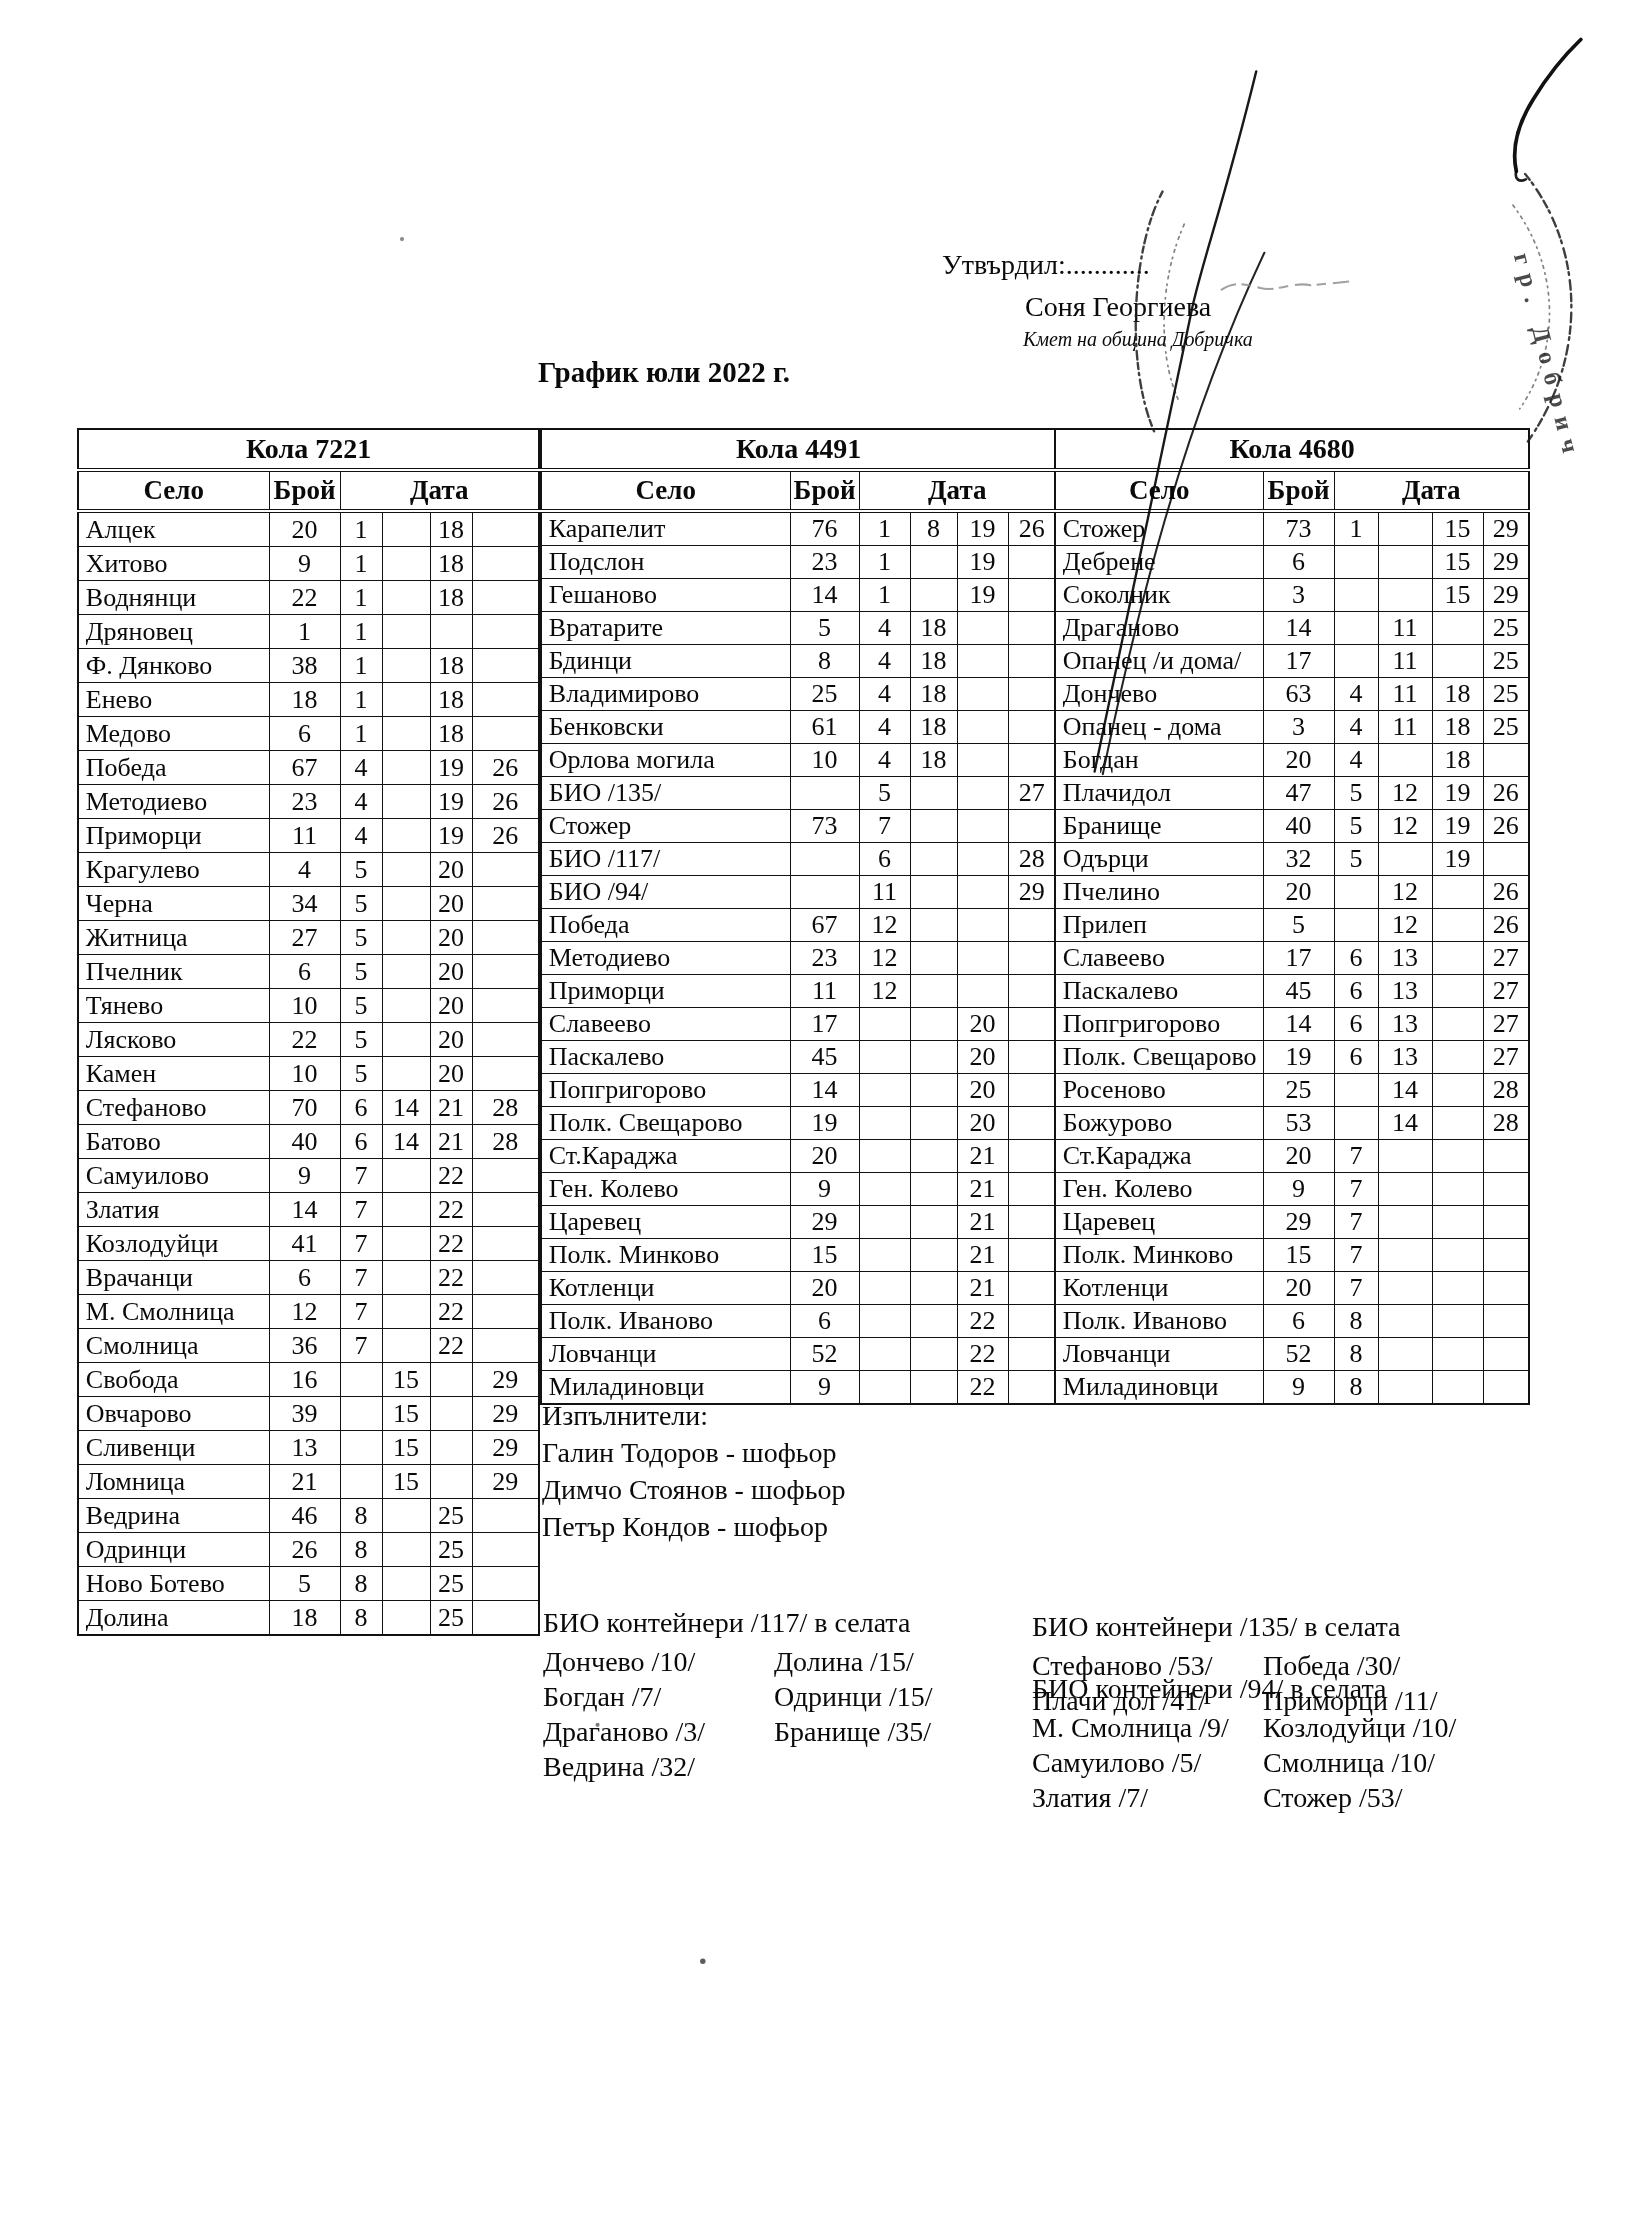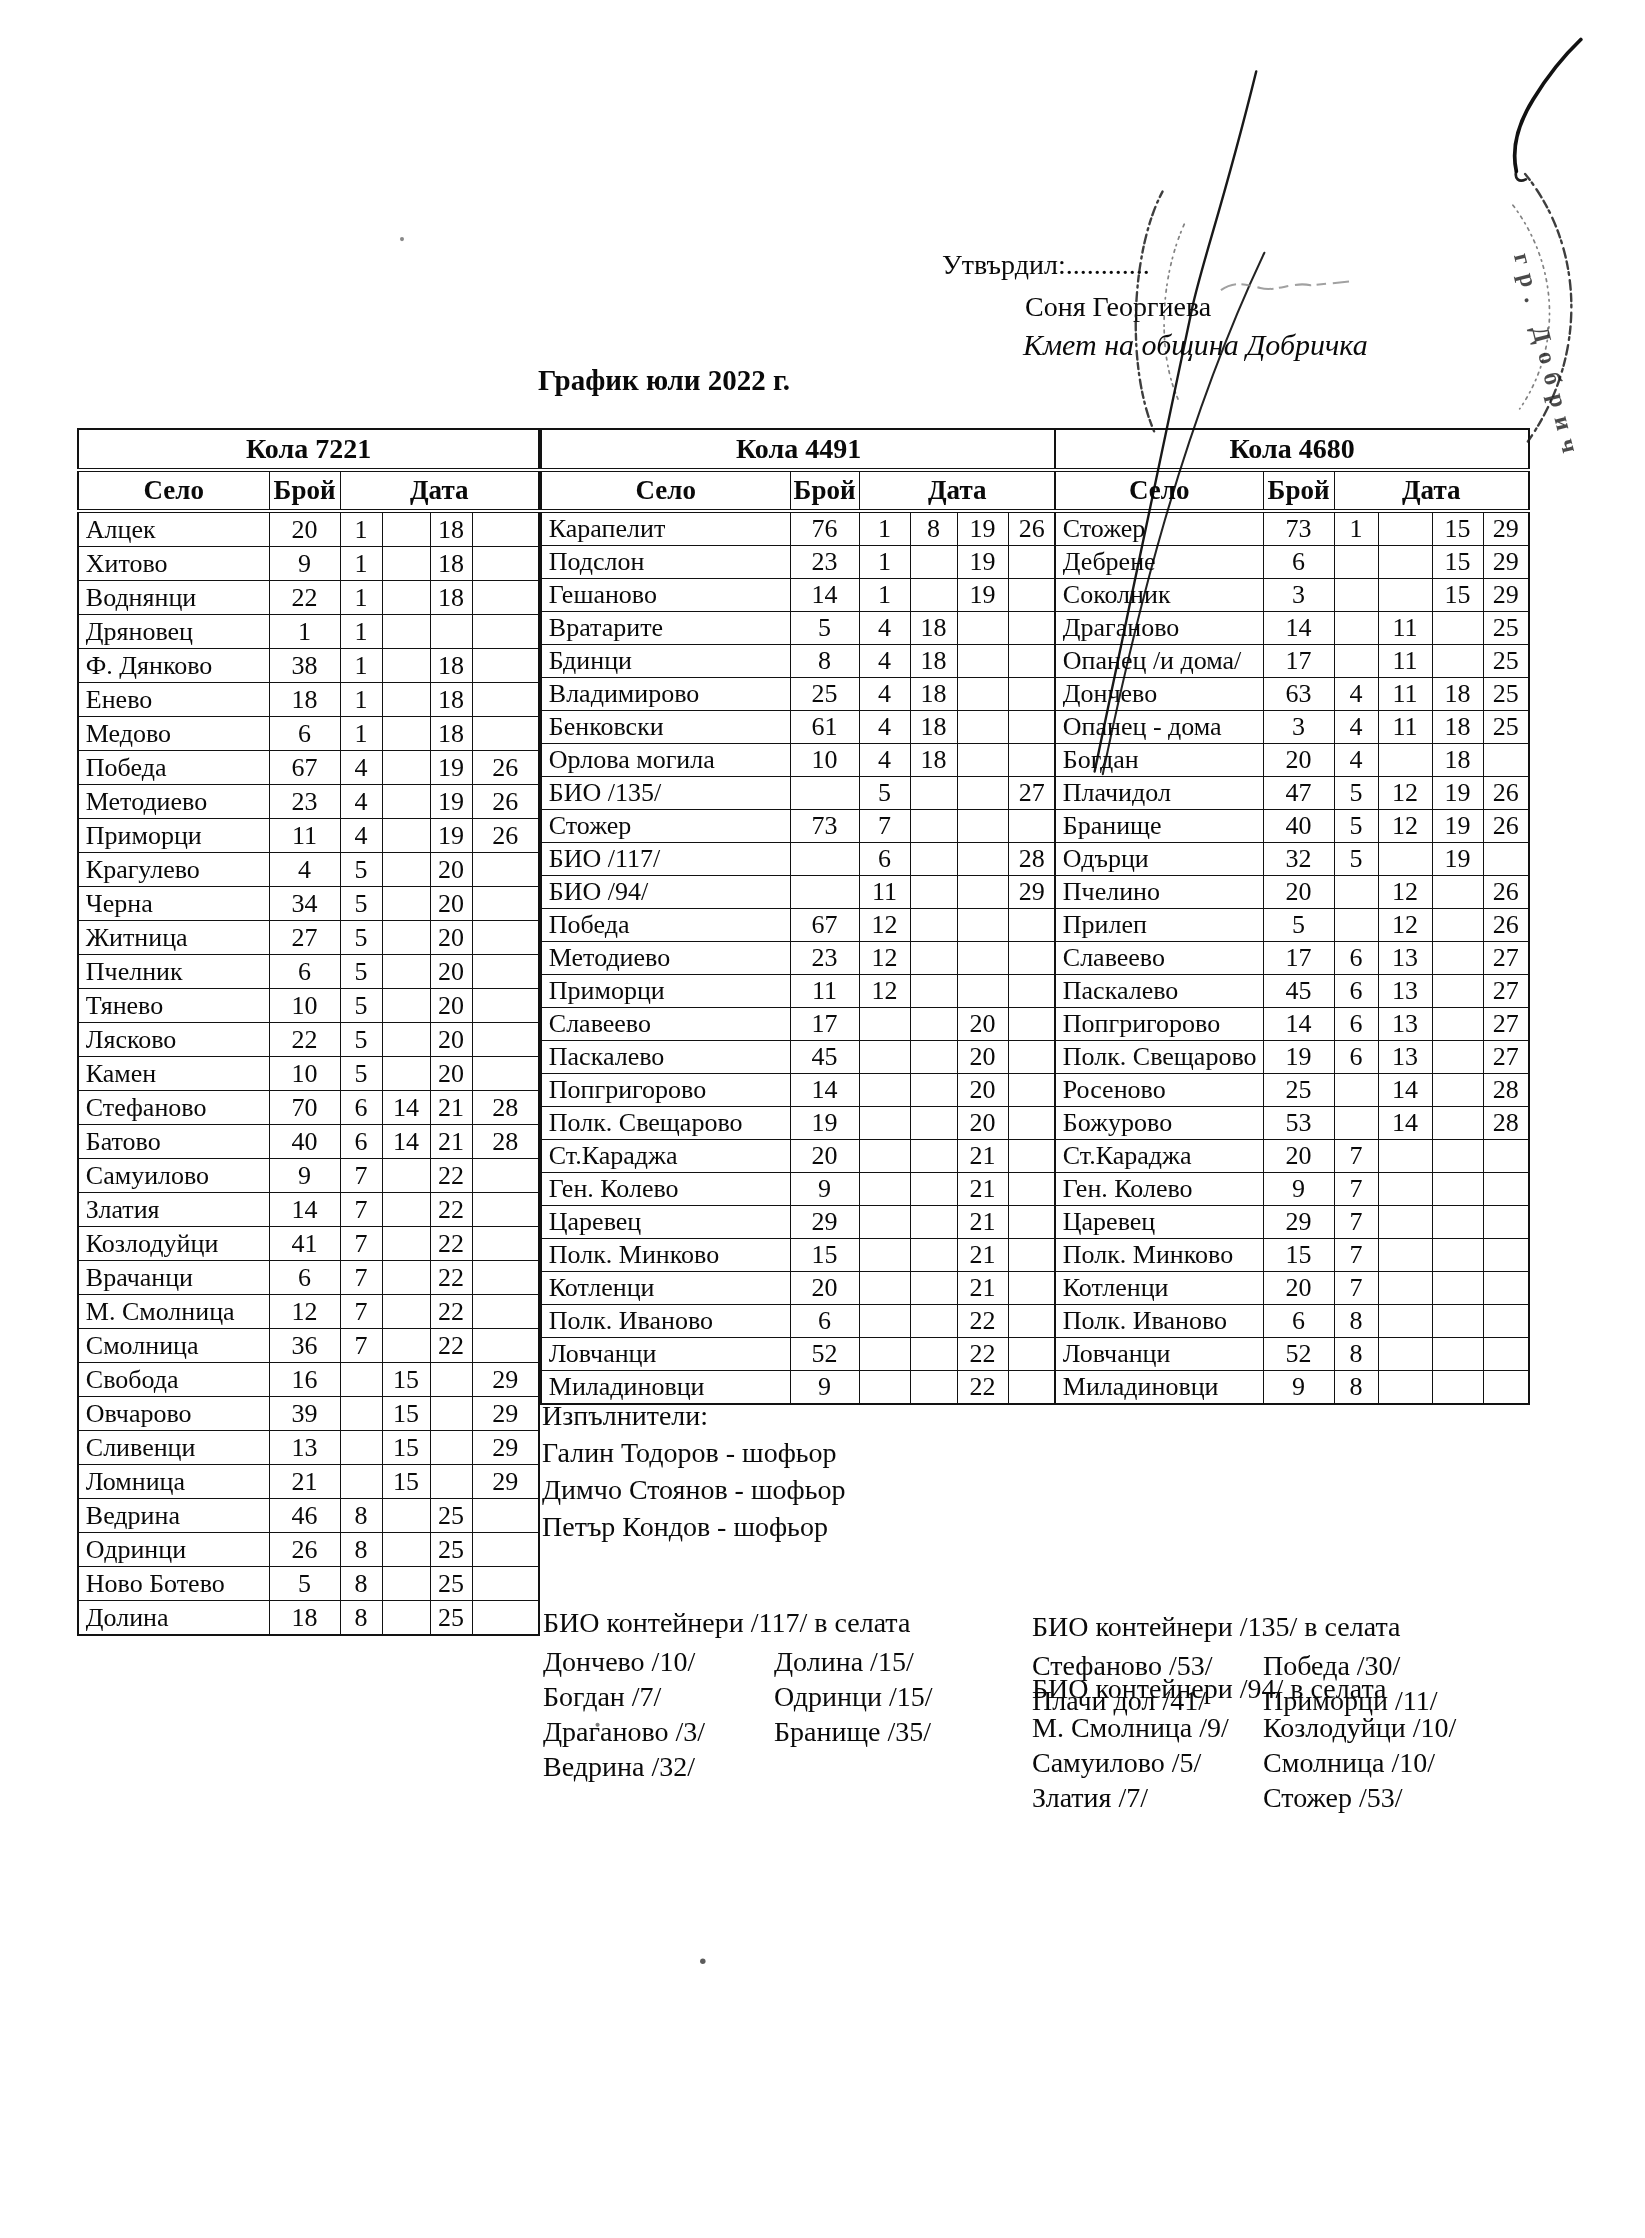--- a/index.html
+++ b/index.html
@@ -4,22 +4,22 @@
 <style>
   html,body{margin:0;padding:0;}
   body{
     width:1646px;height:2239px;position:relative;background:#ffffff;
     font-family:"Liberation Serif", serif;color:#0a0a0a;overflow:hidden;
   }
   
   .abs{position:absolute;white-space:nowrap;}
   .approve-label{left:942px;top:249px;font-size:28px;}
   .approver-name{left:1025px;top:291px;font-size:28px;}
-  .approver-title{left:1023px;top:328px;font-size:30px;font-style:italic;}
-  .doc-title{left:538px;top:364px;font-size:29px;font-weight:bold;}
+  .approver-title{left:1023px;top:328px;font-size:20px;font-style:italic;}
+  .doc-title{left:538px;top:356px;font-size:29px;font-weight:bold;}
 
   
   table.tbl{
     position:absolute;border-collapse:collapse;table-layout:fixed;
     background:#fff;border:2px solid #121212;z-index:1;
   }
   .tbl th,.tbl td{
     border:1.4px solid #121212;padding:0;overflow:hidden;white-space:nowrap;
   }
   .car-row th{font-weight:bold;font-size:28px;height:38px;text-align:center;border-bottom:4.1px double #121212;}

